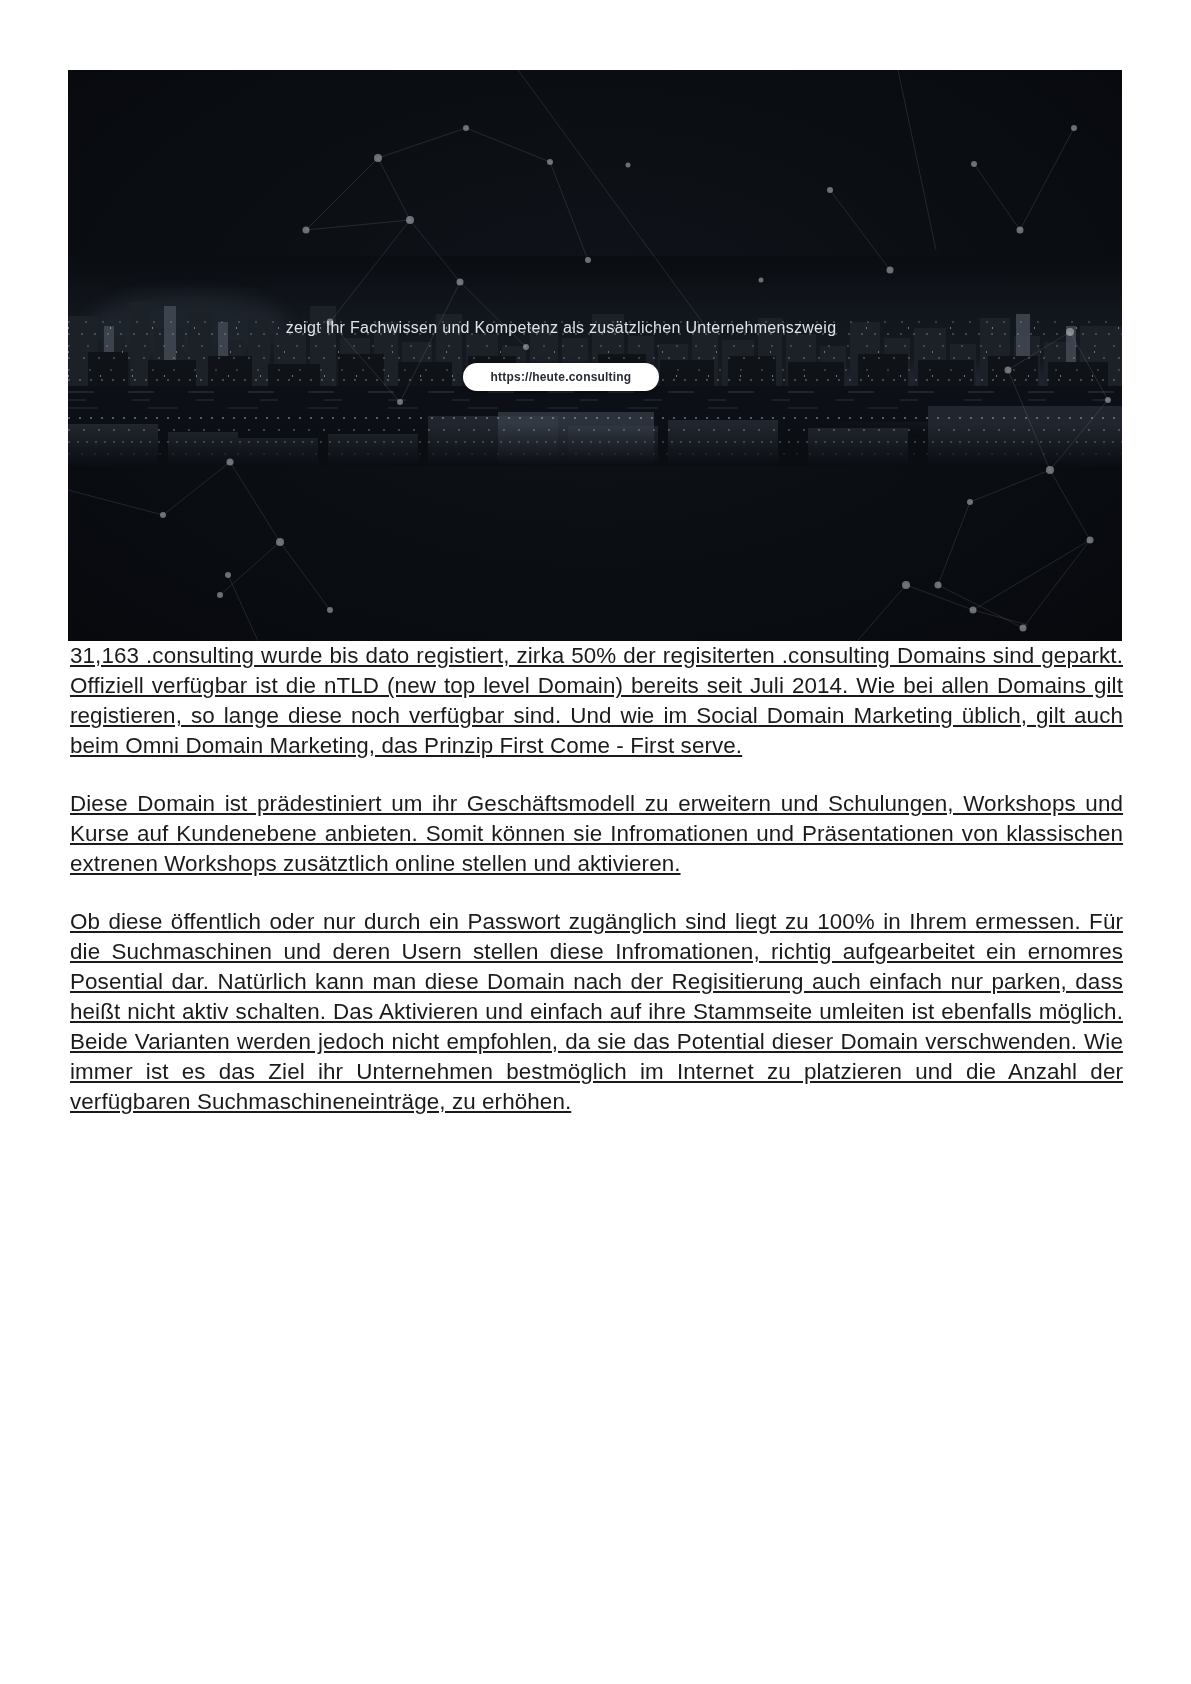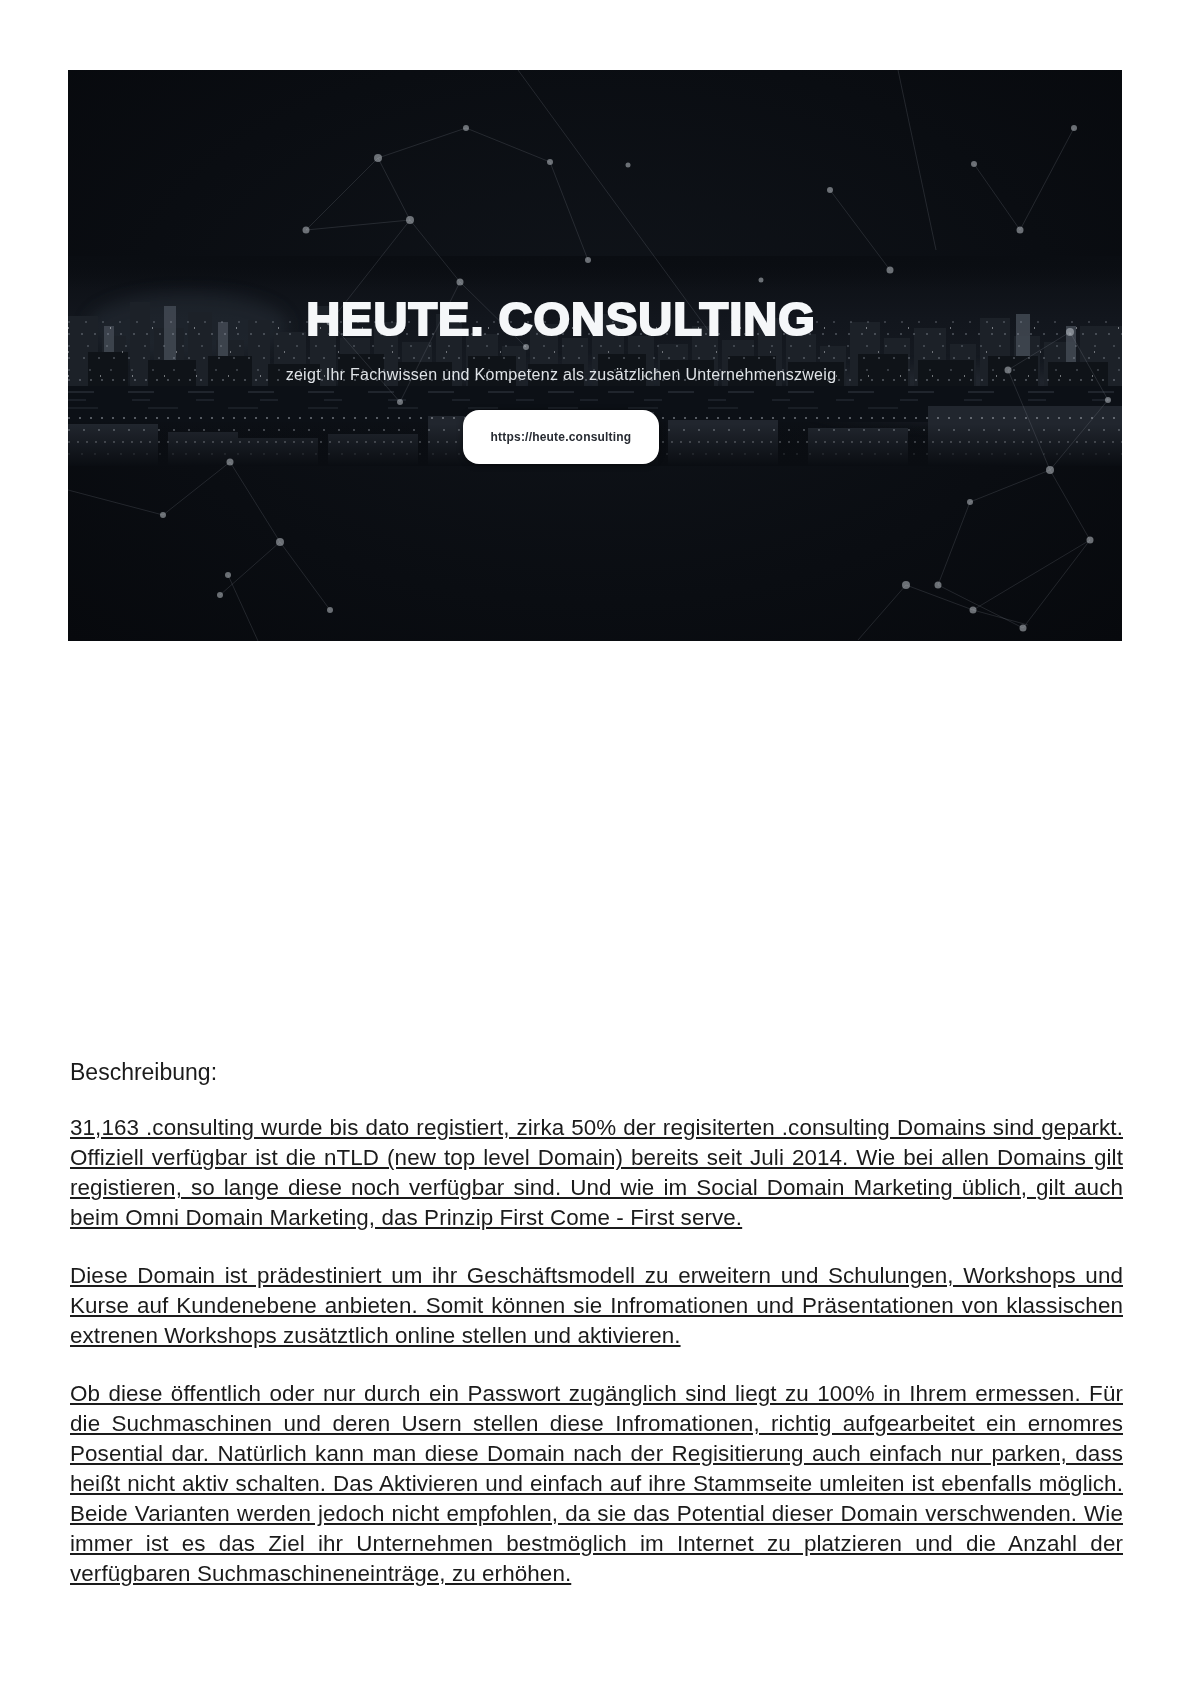--- a/index.html
+++ b/index.html
@@ -31,21 +31,21 @@
   .banner-title{
     margin:0;font-size:47px;line-height:1;font-weight:900;letter-spacing:1px;
     color:#f5f7f9;-webkit-text-stroke:2.2px #f5f7f9;white-space:nowrap;
   }
   .banner-tagline{
     margin-top:24px;font-size:16px;letter-spacing:.3px;color:#dfe3e7;white-space:nowrap;text-align:right;
   }
   .url-pill{
     margin-top:26px;background:#ffffff;color:#272b32;
     font-size:12px;font-weight:bold;letter-spacing:.2px;
-    padding:20px 28px;border-radius:16px;box-shadow:0 1px 6px rgba(0,0,0,.45);
+    padding:7px 28px;border-radius:16px;box-shadow:0 1px 6px rgba(0,0,0,.45);
   }
   
   .doc{margin-left:70px;width:1053px;}
   .desc-heading{
     margin:416px 0 26px 0;font-size:23px;font-weight:normal;line-height:30px;color:#1b1b1b;
   }
   .para{
     margin:0 0 28px 0;font-size:22.4px;line-height:30px;letter-spacing:.1px;
     text-align:justify;color:#1b1b1b;text-decoration:underline;
   }
@@ -232,24 +232,22 @@
       <circle cx="262" cy="540" r="3"></circle>
         <circle cx="838" cy="515" r="4"></circle>
         <circle cx="905" cy="540" r="3.5"></circle>
       <circle cx="560" cy="95" r="2.5"></circle>
         <circle cx="693" cy="210" r="2.5"></circle>
         <circle cx="160" cy="505" r="3"></circle>
     </g>
   </svg>
 
   <div class="banner-content">
-    <h1 class="banner-title">HEUTE. CONSULTING</h1>
     <div class="banner-tagline">zeigt Ihr Fachwissen und Kompetenz als zusätzlichen Unternehmenszweig</div>
     <div class="url-pill">https://heute.consulting</div>
   </div>
 </div>
 
 <div class="doc">
-  <h2 class="desc-heading">Beschreibung:</h2>
   <p class="para">31,163 .consulting wurde bis dato registiert, zirka 50% der regisiterten .consulting Domains sind geparkt. Offiziell verfügbar ist die nTLD (new top level Domain) bereits seit Juli 2014. Wie bei allen Domains gilt registieren, so lange diese noch verfügbar sind. Und wie im Social Domain Marketing üblich, gilt auch beim Omni Domain Marketing, das Prinzip First Come - First serve.</p>
   <p class="para">Diese Domain ist prädestiniert um ihr Geschäftsmodell zu erweitern und Schulungen, Workshops und Kurse auf Kundenebene anbieten. Somit können sie Infromationen und Präsentationen von klassischen extrenen Workshops zusätztlich online stellen und aktivieren.</p>
   <p class="para">Ob diese öffentlich oder nur durch ein Passwort zugänglich sind liegt zu 100% in Ihrem ermessen. Für die Suchmaschinen und deren Usern stellen diese Infromationen, richtig aufge­arbeitet ein ernomres Posential dar. Natürlich kann man diese Domain nach der Regisitierung auch einfach nur parken, dass heißt nicht aktiv schalten. Das Aktivieren und einfach auf ihre Stammseite umleiten ist ebenfalls möglich. Beide Varianten werden jedoch nicht empfohlen, da sie das Potential dieser Domain verschwenden. Wie immer ist es das Ziel ihr Unternehmen bestmöglich im Internet zu platzieren und die Anzahl der verfügbaren Suchmaschineneinträge, zu erhöhen.</p>
 </div>
 
 </body></html>

